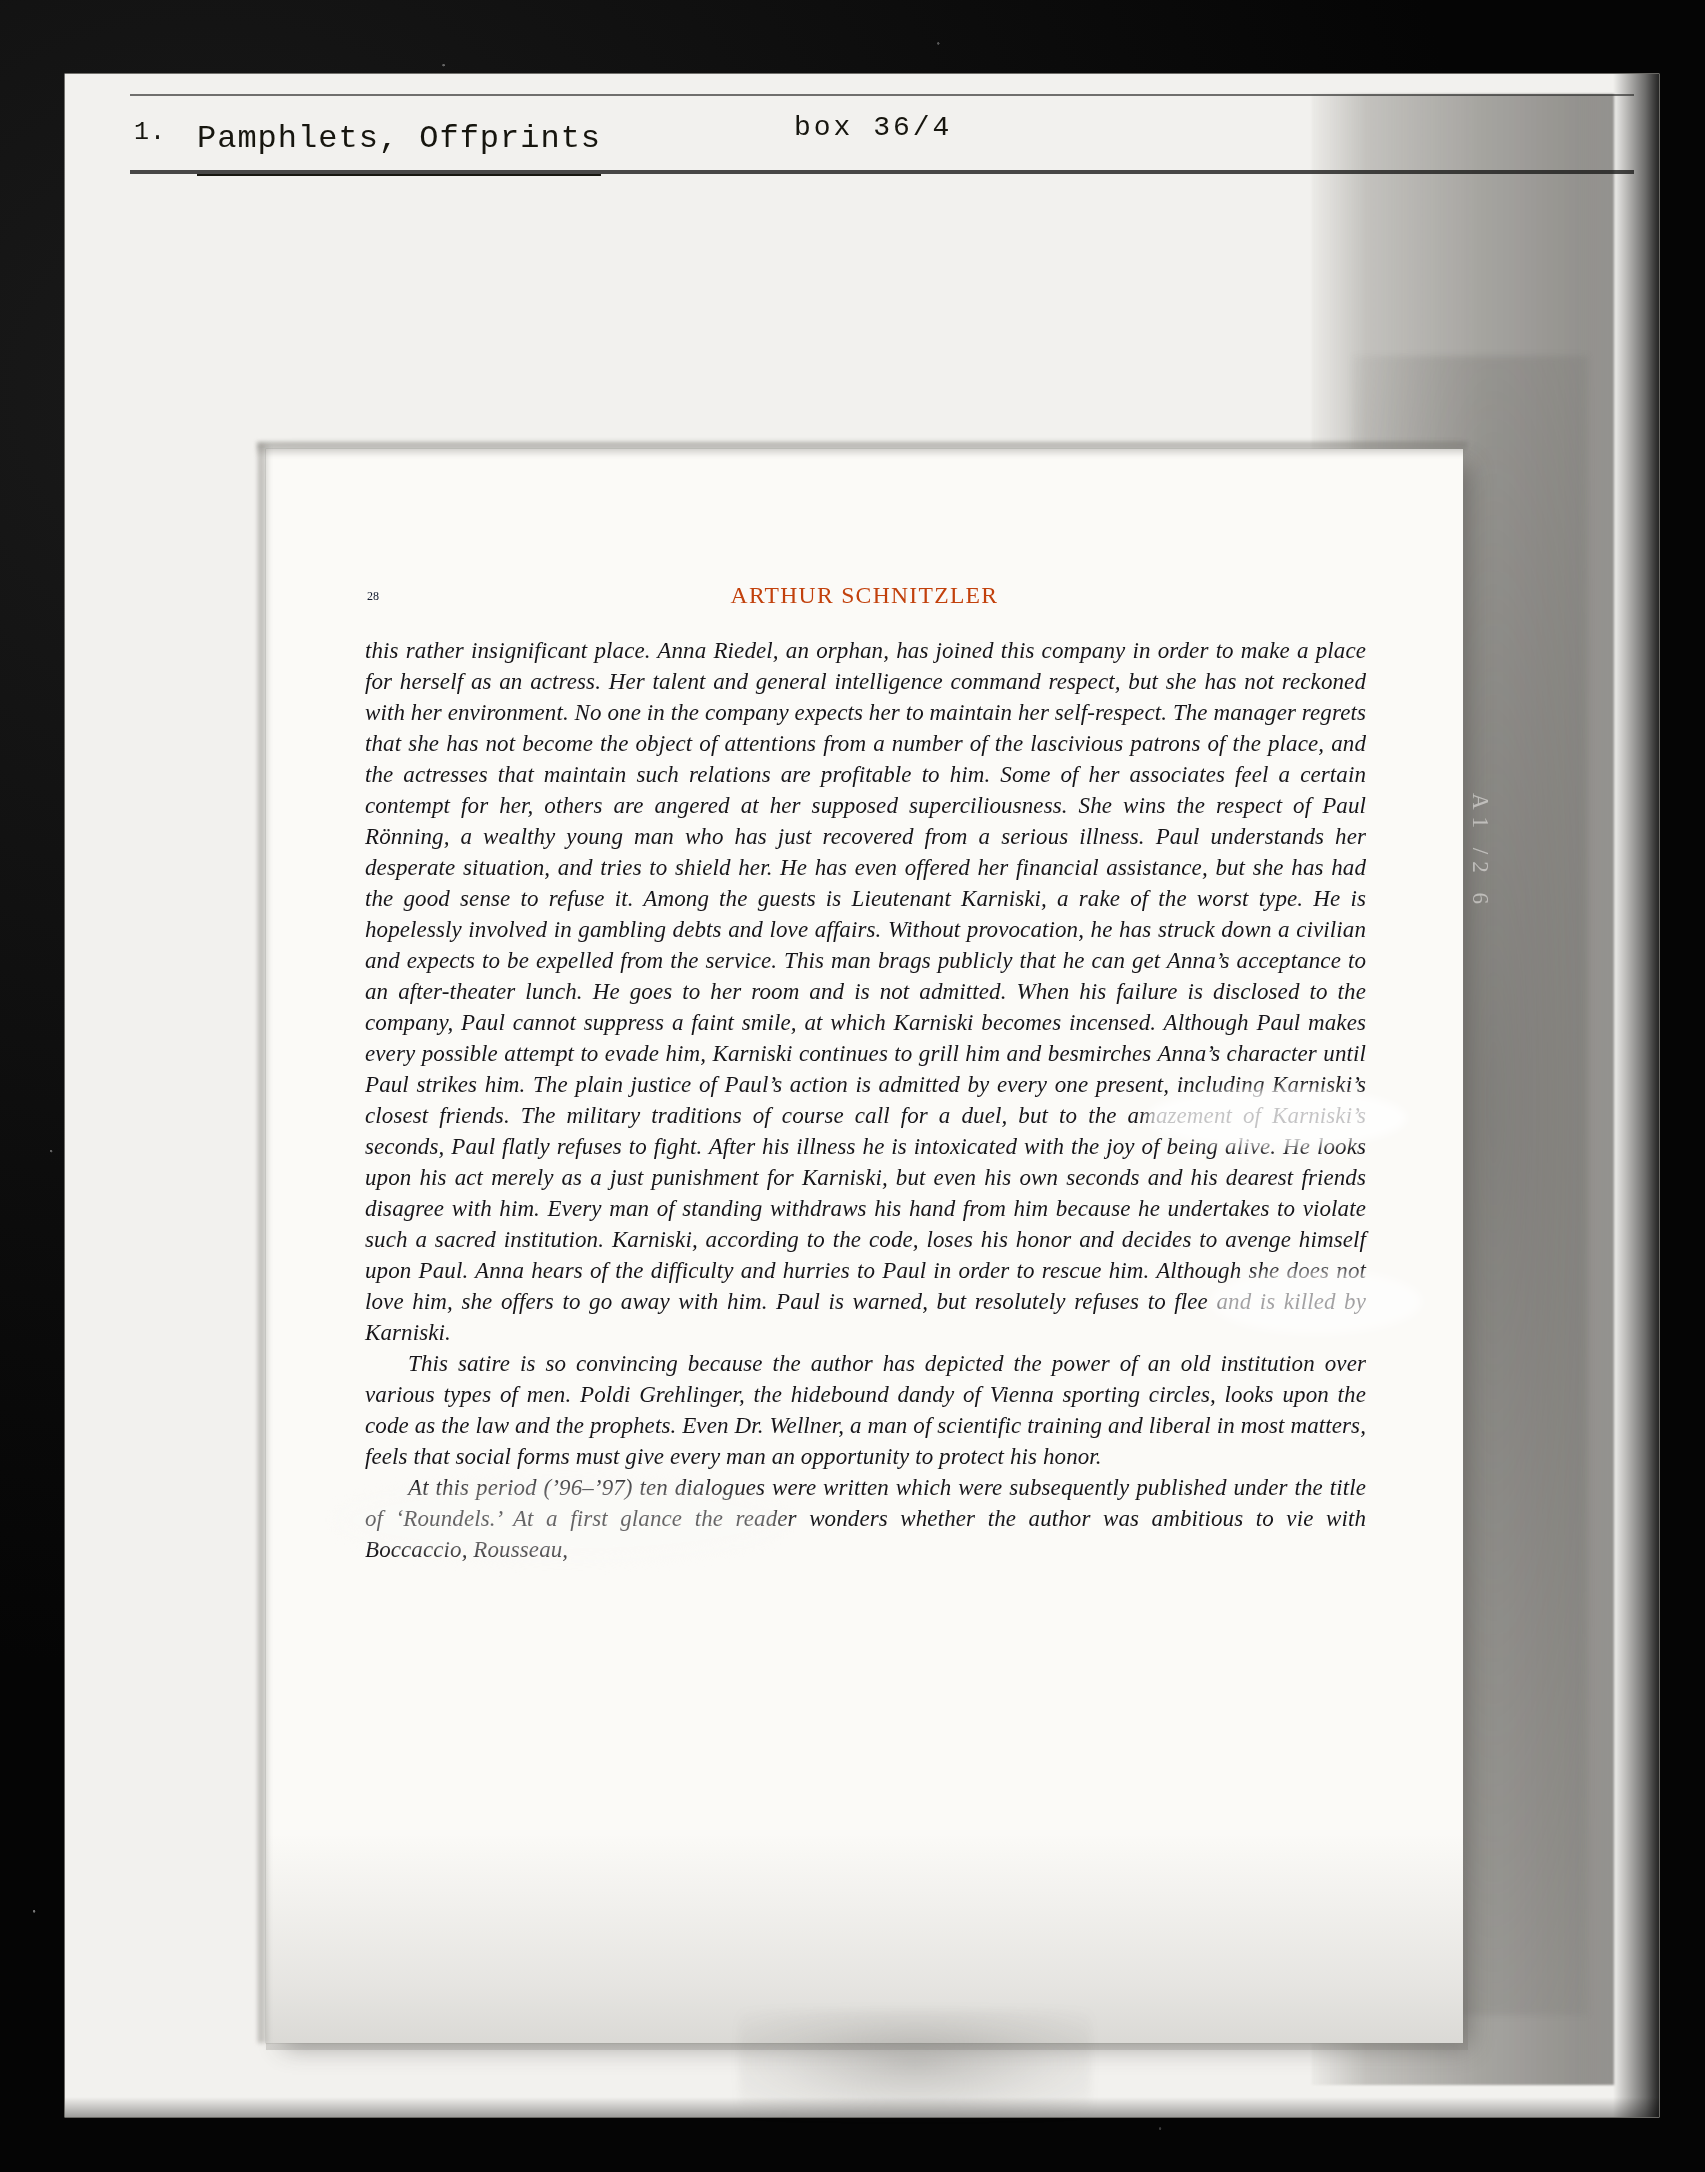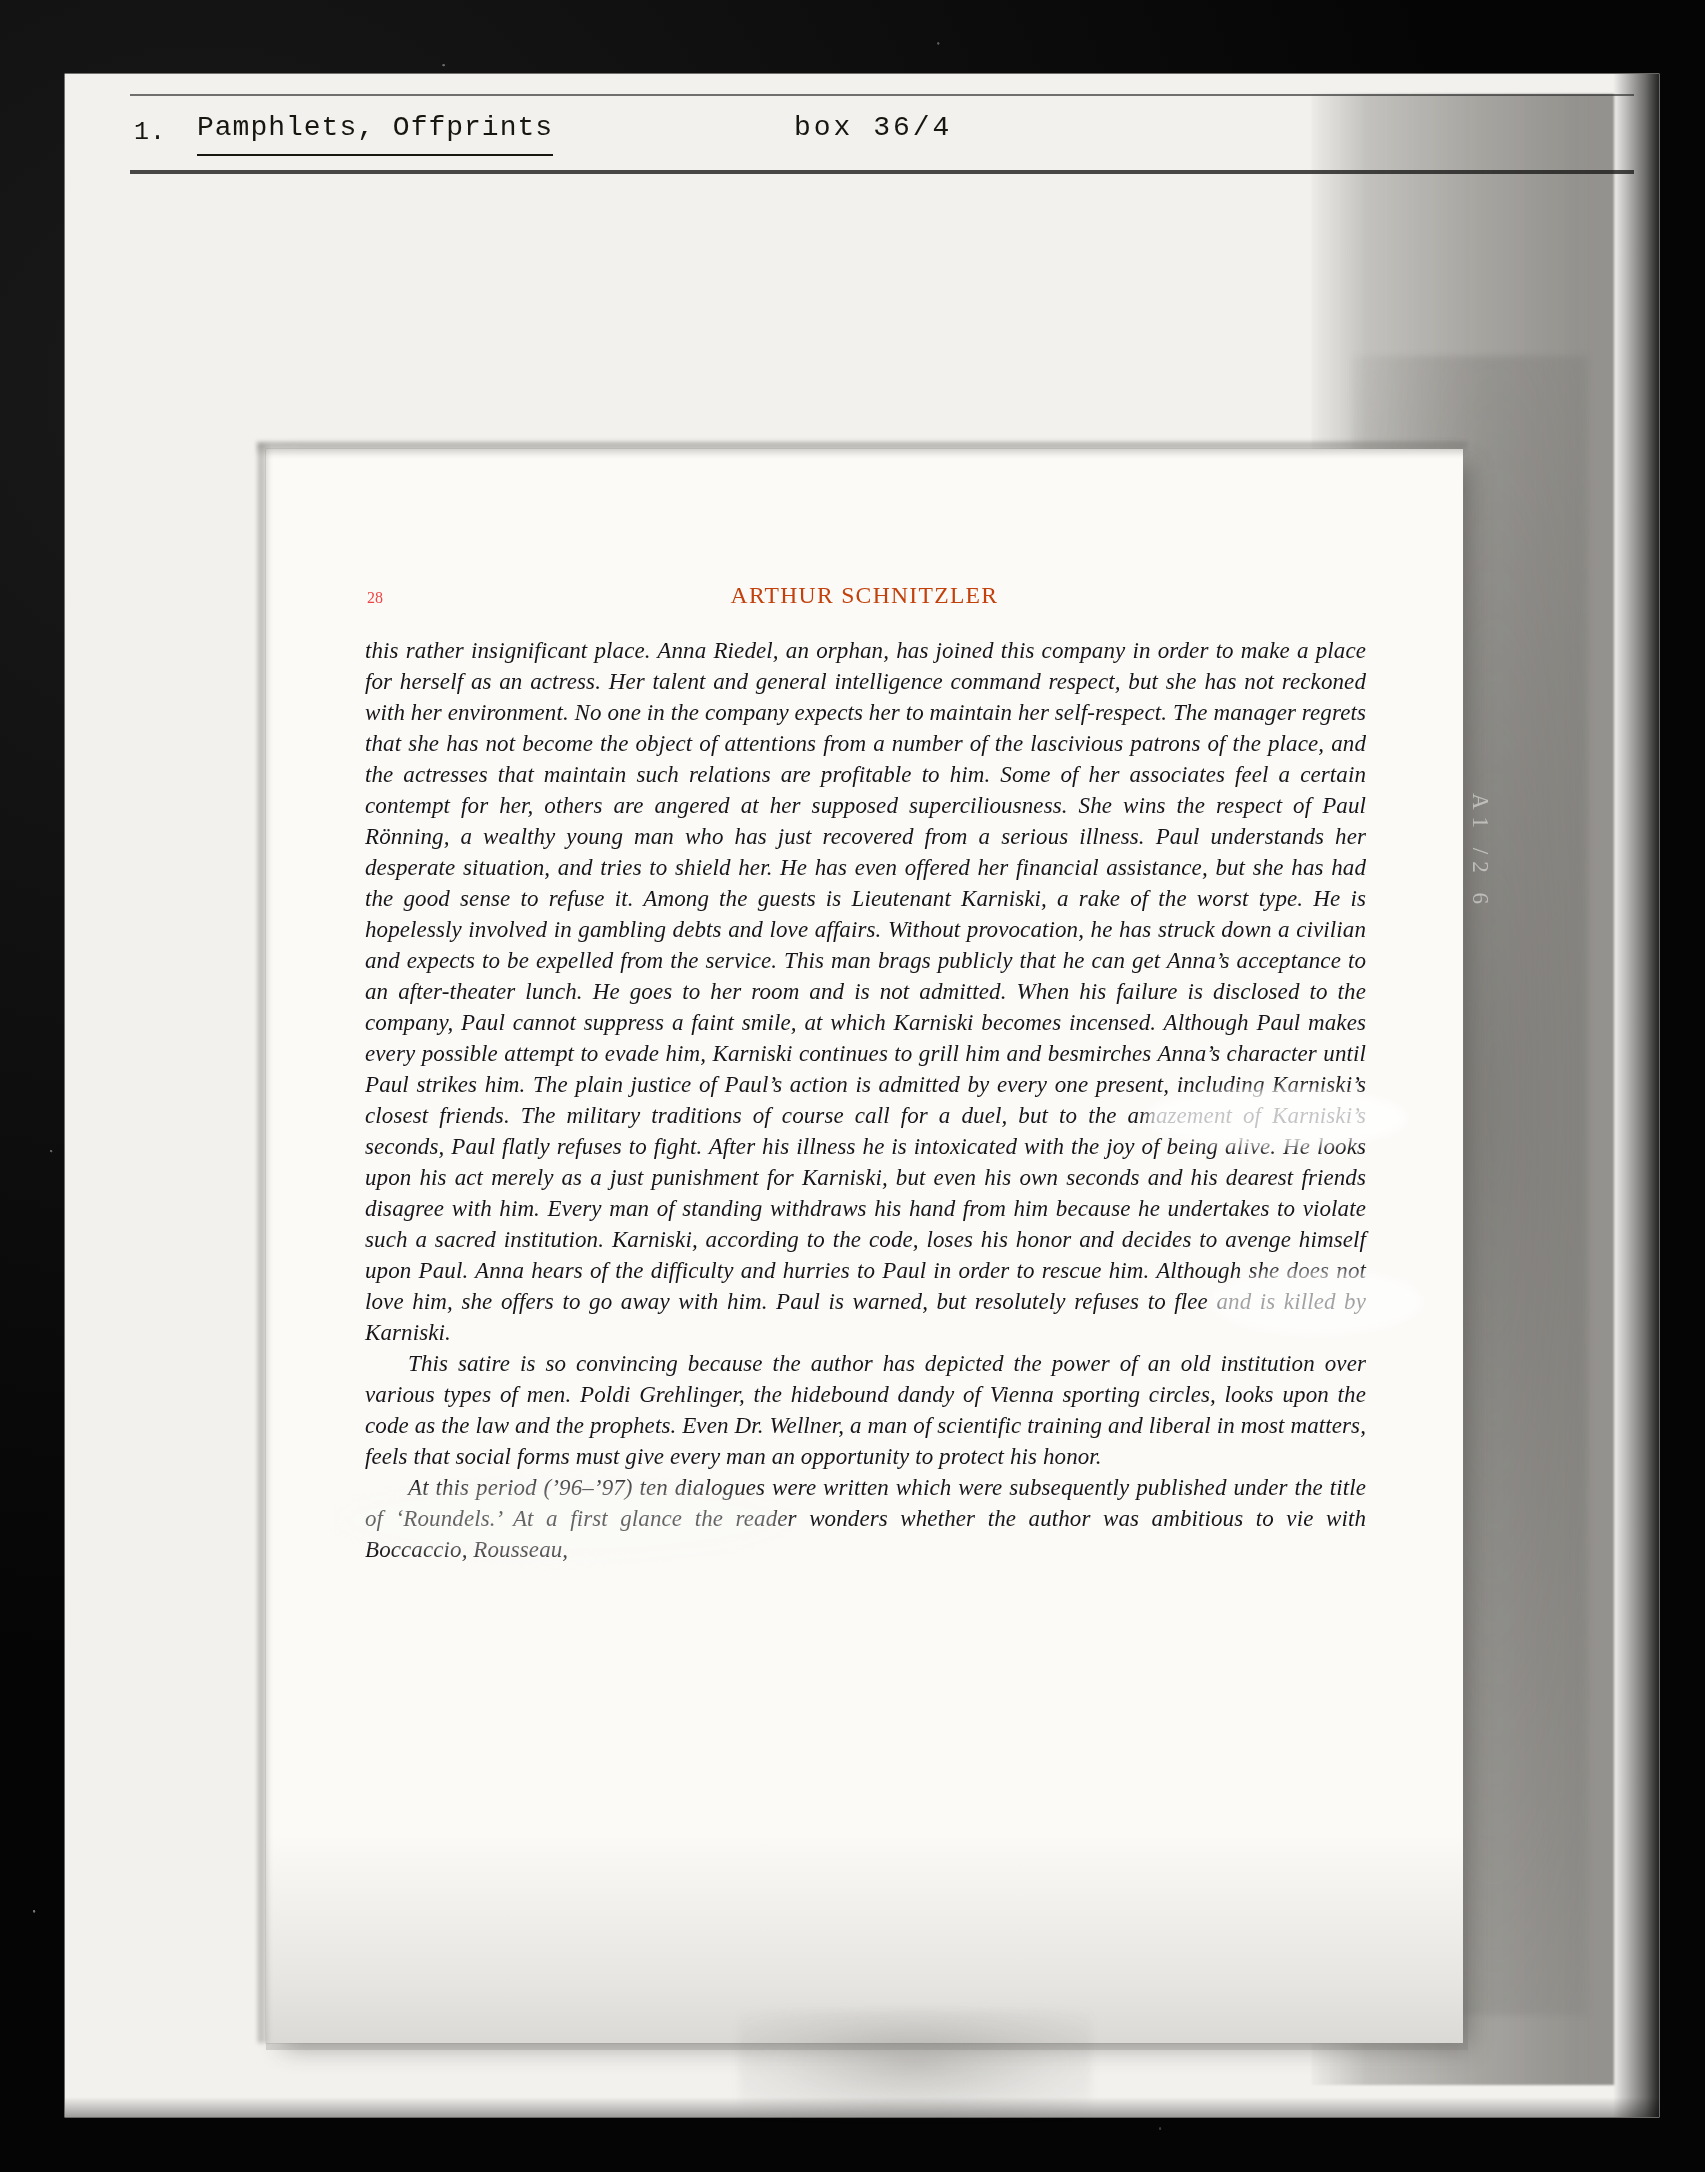--- a/index.html
+++ b/index.html
@@ -140,25 +140,25 @@
   #header-index {
     position: absolute;
     left: 69px;
     top: 26px;
     font-size: 25px;
     line-height: 1;
   }
   #header-title {
     position: absolute;
     left: 132px;
-    top: 20px;
-    font-size: 28px;
+    top: 29px;
+    font-size: 32px;
     line-height: 1;
     border-bottom: 2.5px solid #17160f;
-    padding-bottom: 12px;
+    padding-bottom: 19px;
   }
   #header-box {
     position: absolute;
     left: 729px;
     top: 20px;
     font-size: 28px;
     line-height: 1;
     letter-spacing: 3px;
   }
 
@@ -202,22 +202,22 @@
     position: absolute;
     left: 0;
     top: 133px;
     width: 100%;
     height: 30px;
   }
   #page-number {
     position: absolute;
     left: 101px;
     top: 7px;
-    font-size: 16px;
-    color: #ef4444;
+    font-size: 12px;
+    color: #0f172a;
   }
   #running-title {
     position: absolute;
     left: 0;
     top: 0;
     width: 100%;
     text-align: center;
     font-size: 23.6px;
     letter-spacing: 1.3px;
     color: #c2410c;

